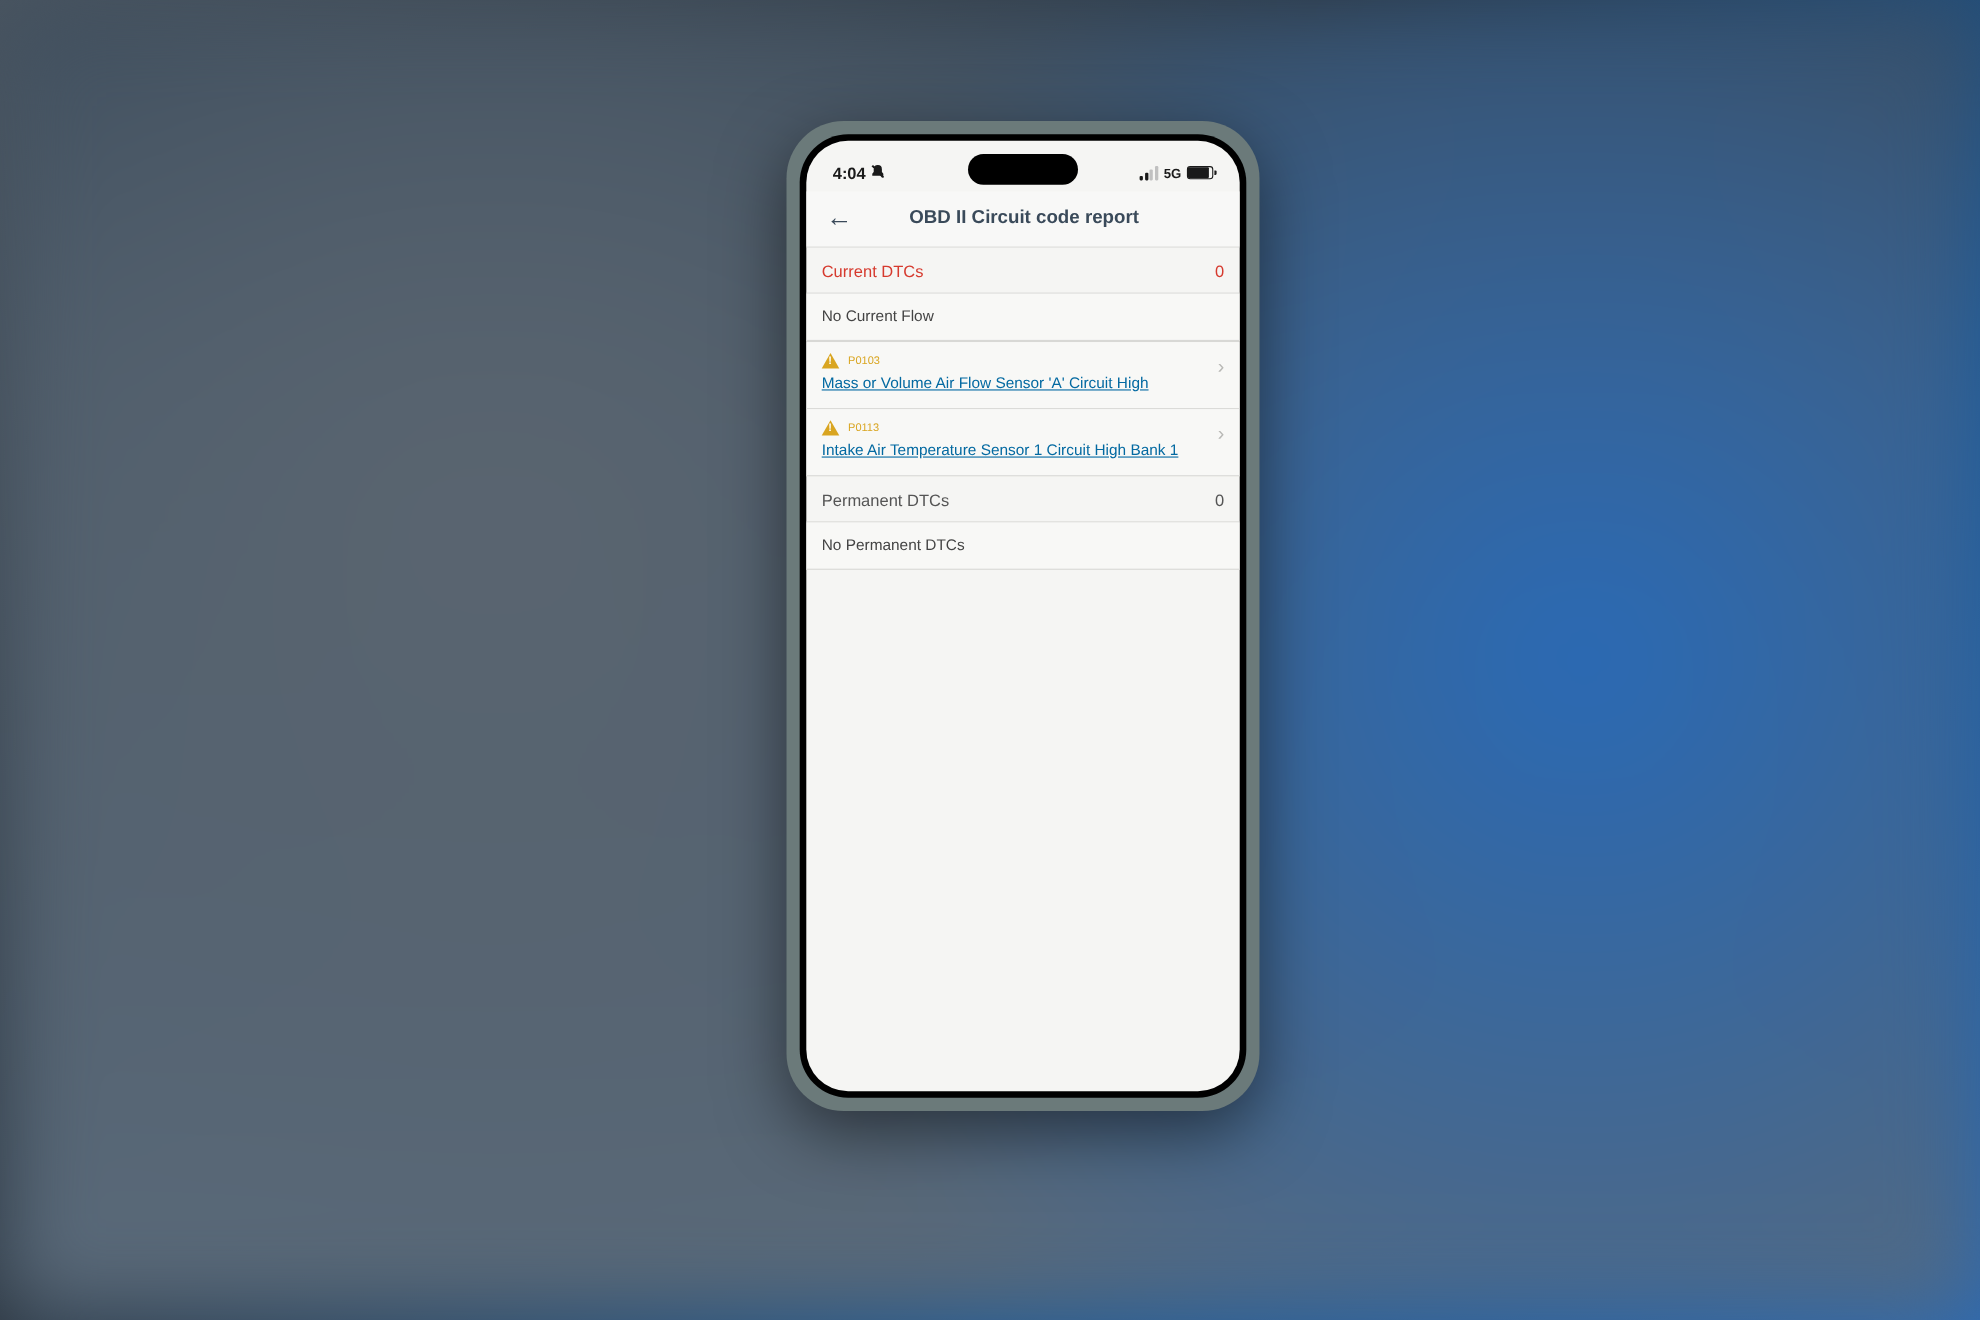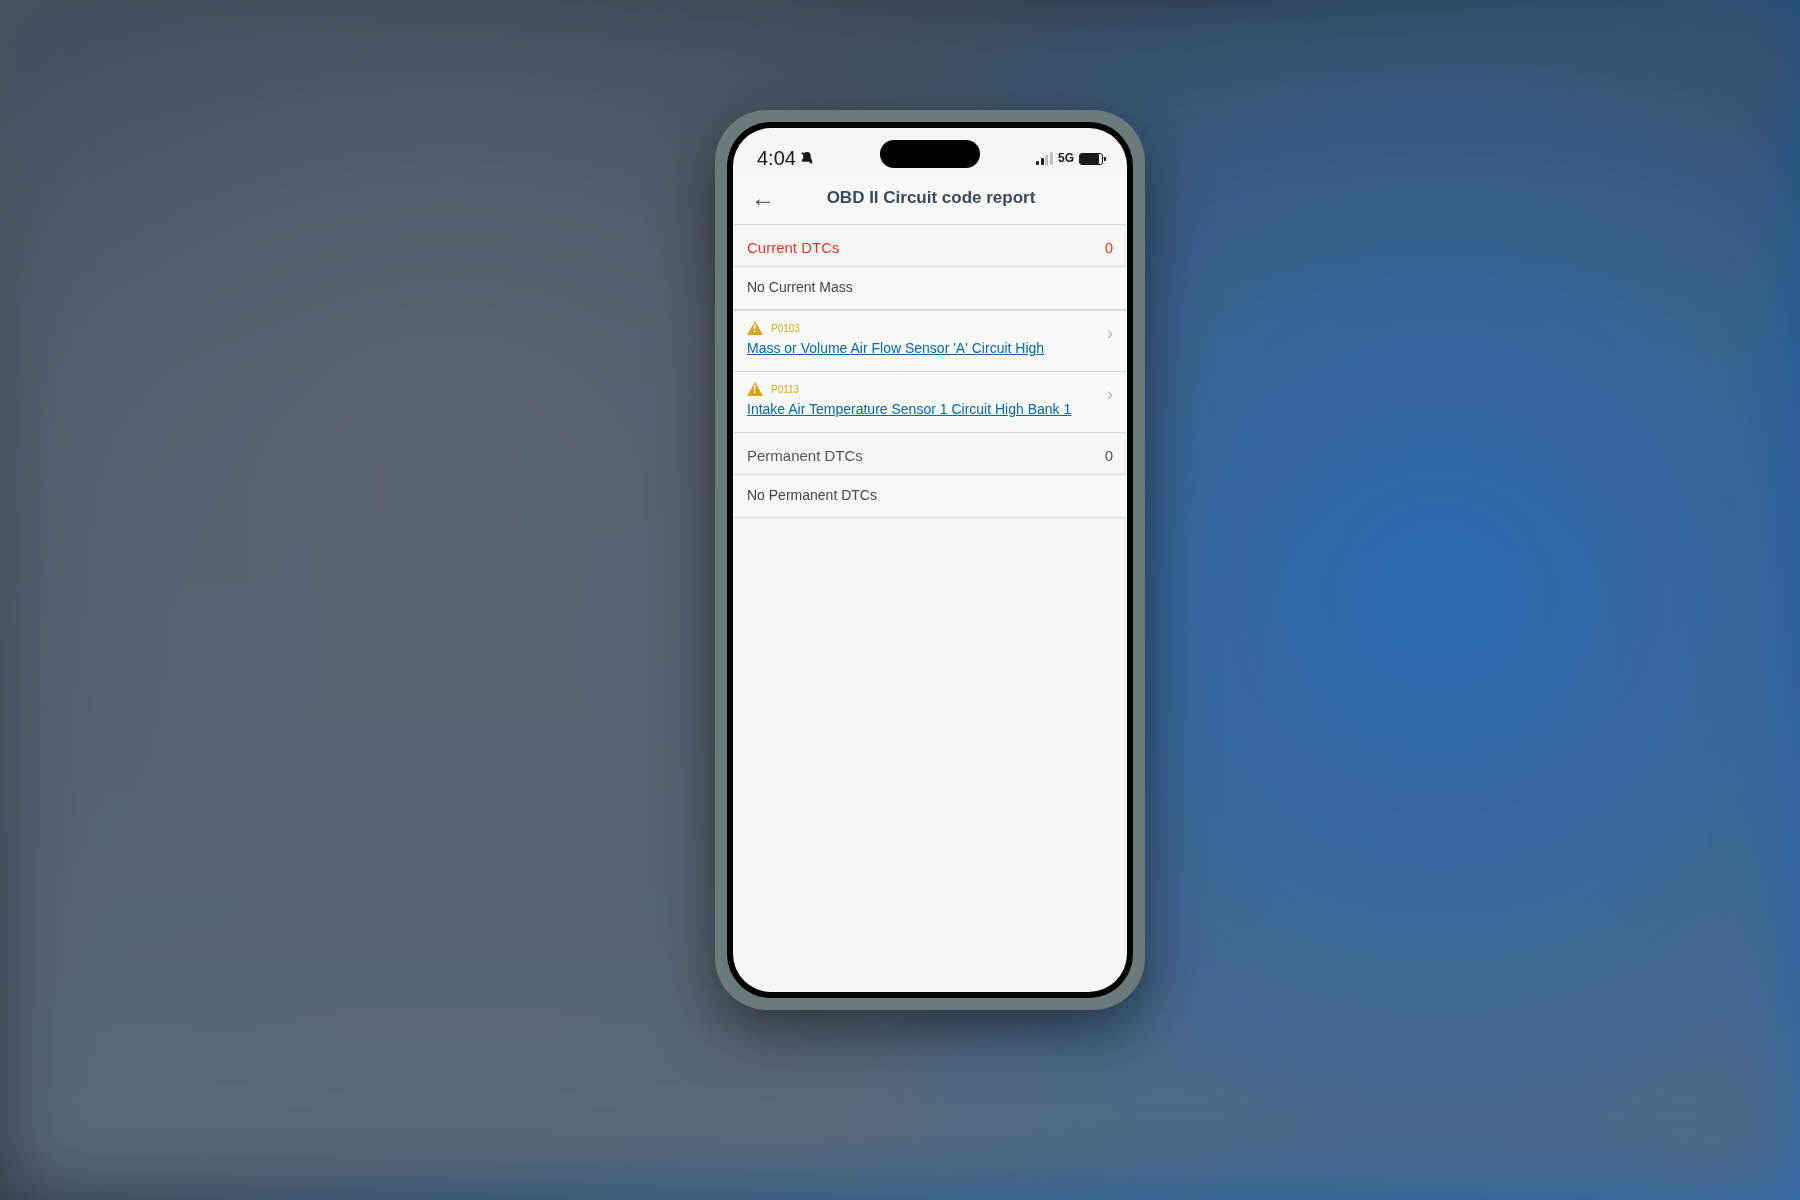--- a/index.html
+++ b/index.html
@@ -67,28 +67,28 @@
       display: flex;
       justify-content: space-between;
       align-items: center;
       padding: 16px 24px 2px;
       height: 46px;
     }
     .status-left {
       display: flex;
       align-items: center;
       gap: 4px;
-      font-size: 20px;
-      font-weight: 400;
+      font-size: 15px;
+      font-weight: 700;
       color: #1a1a1a;
       text-align: right;
     }
     .status-right {
       display: flex;
-      align-items: flex-end;
+      align-items: flex-start;
       gap: 5px;
     }
     .signal-bars {
       display: flex;
       align-items: flex-end;
       gap: 1.5px;
     }
     .signal-bars span {
       width: 3px;
       background: #1a1a1a;
@@ -257,21 +257,21 @@
         <div class="page-title">OBD II Circuit code report</div>
       </div>
 
       <div class="divider"></div>
 
       <div class="section-header red">
         <span>Current DTCs</span>
         <span>0</span>
       </div>
       <div class="divider"></div>
-      <div class="section-row">No Current Mass</div>
+      <div class="section-row">No Current Flow</div>
 
       <div class="divider"></div>
 
       <div class="dtc-item">
         <div class="dtc-code-row">
           <div class="warning-triangle"></div>
           <span class="dtc-code">P0103</span>
         </div>
         <div class="dtc-desc">Mass or Volume Air Flow Sensor 'A' Circuit High</div>
         <span class="chevron">›</span>

